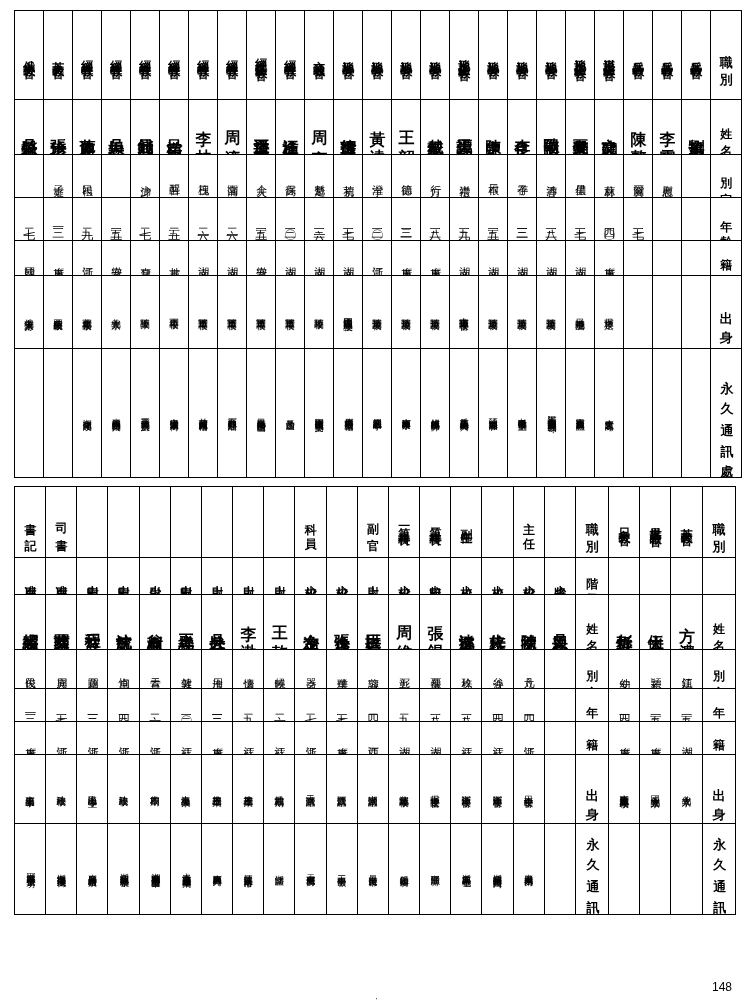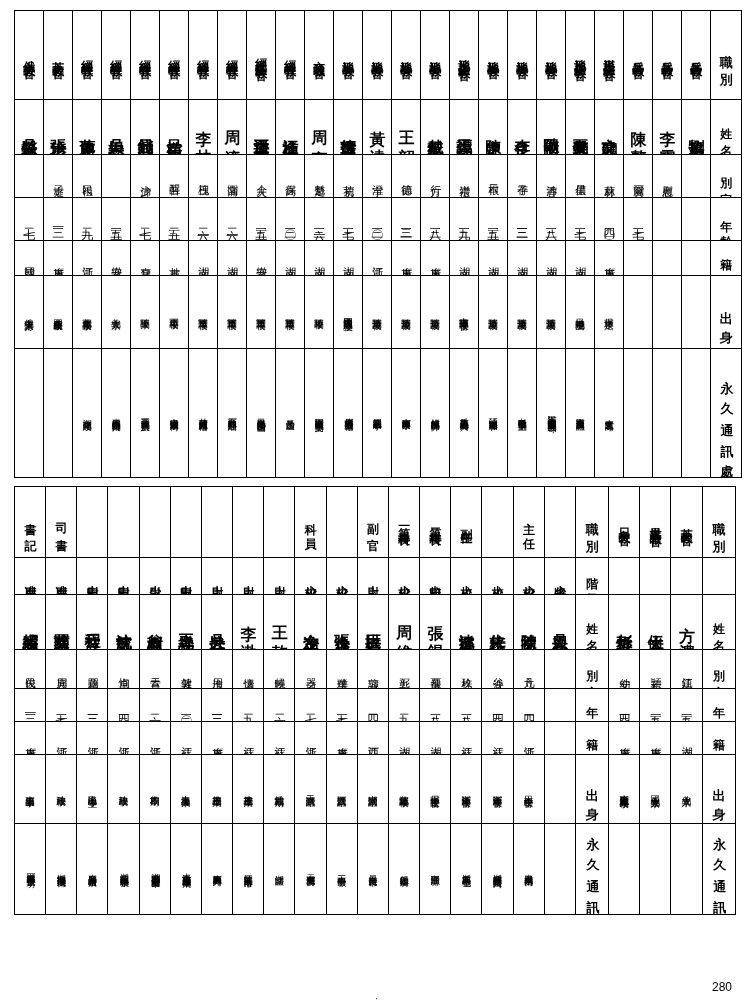--- a/index.html
+++ b/index.html
@@ -1963,14 +1963,14 @@
           <td class="r-addr lbl" style="height: 90px;">
             <div class="cellbox" style="height: 90px;">
               <div class="vt">永 久 通 訊 處</div>
             </div>
           </td>
         </tr>
       </tbody>
   </table>
 
   <div class="dot">·</div>
-  <div class="pagenum">280</div>
+  <div class="pagenum">148</div>
 </div>
 
 </body></html>

